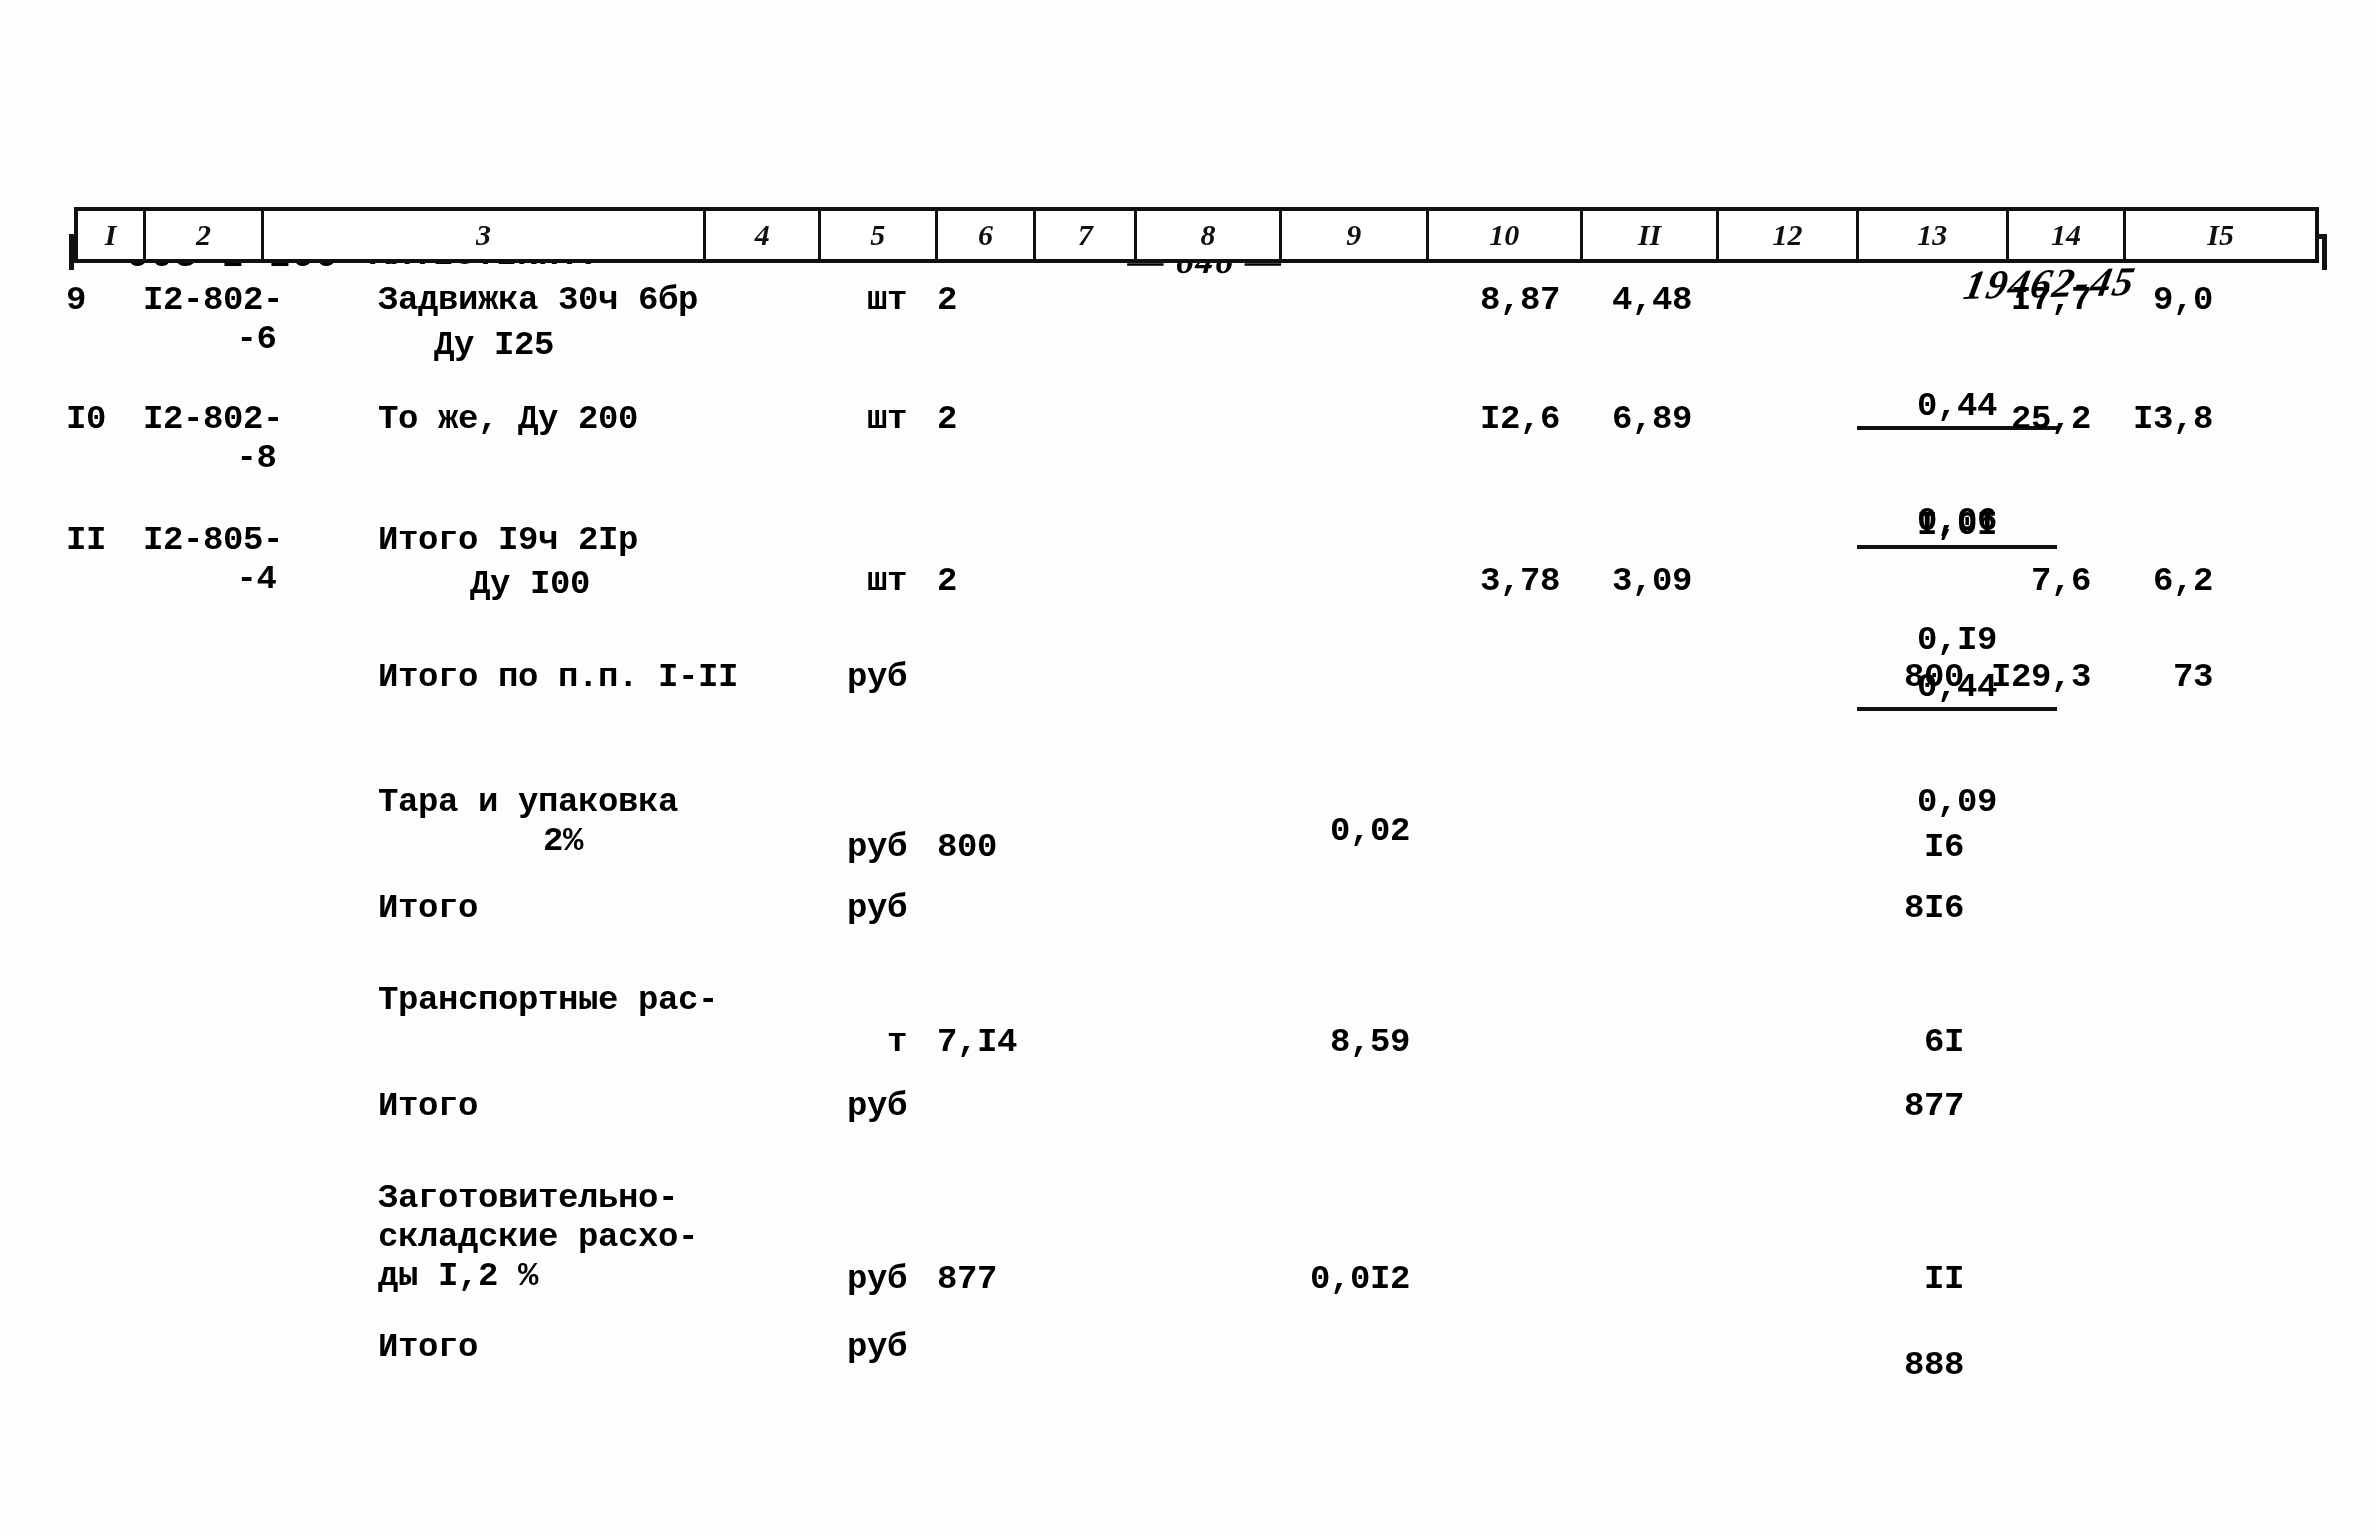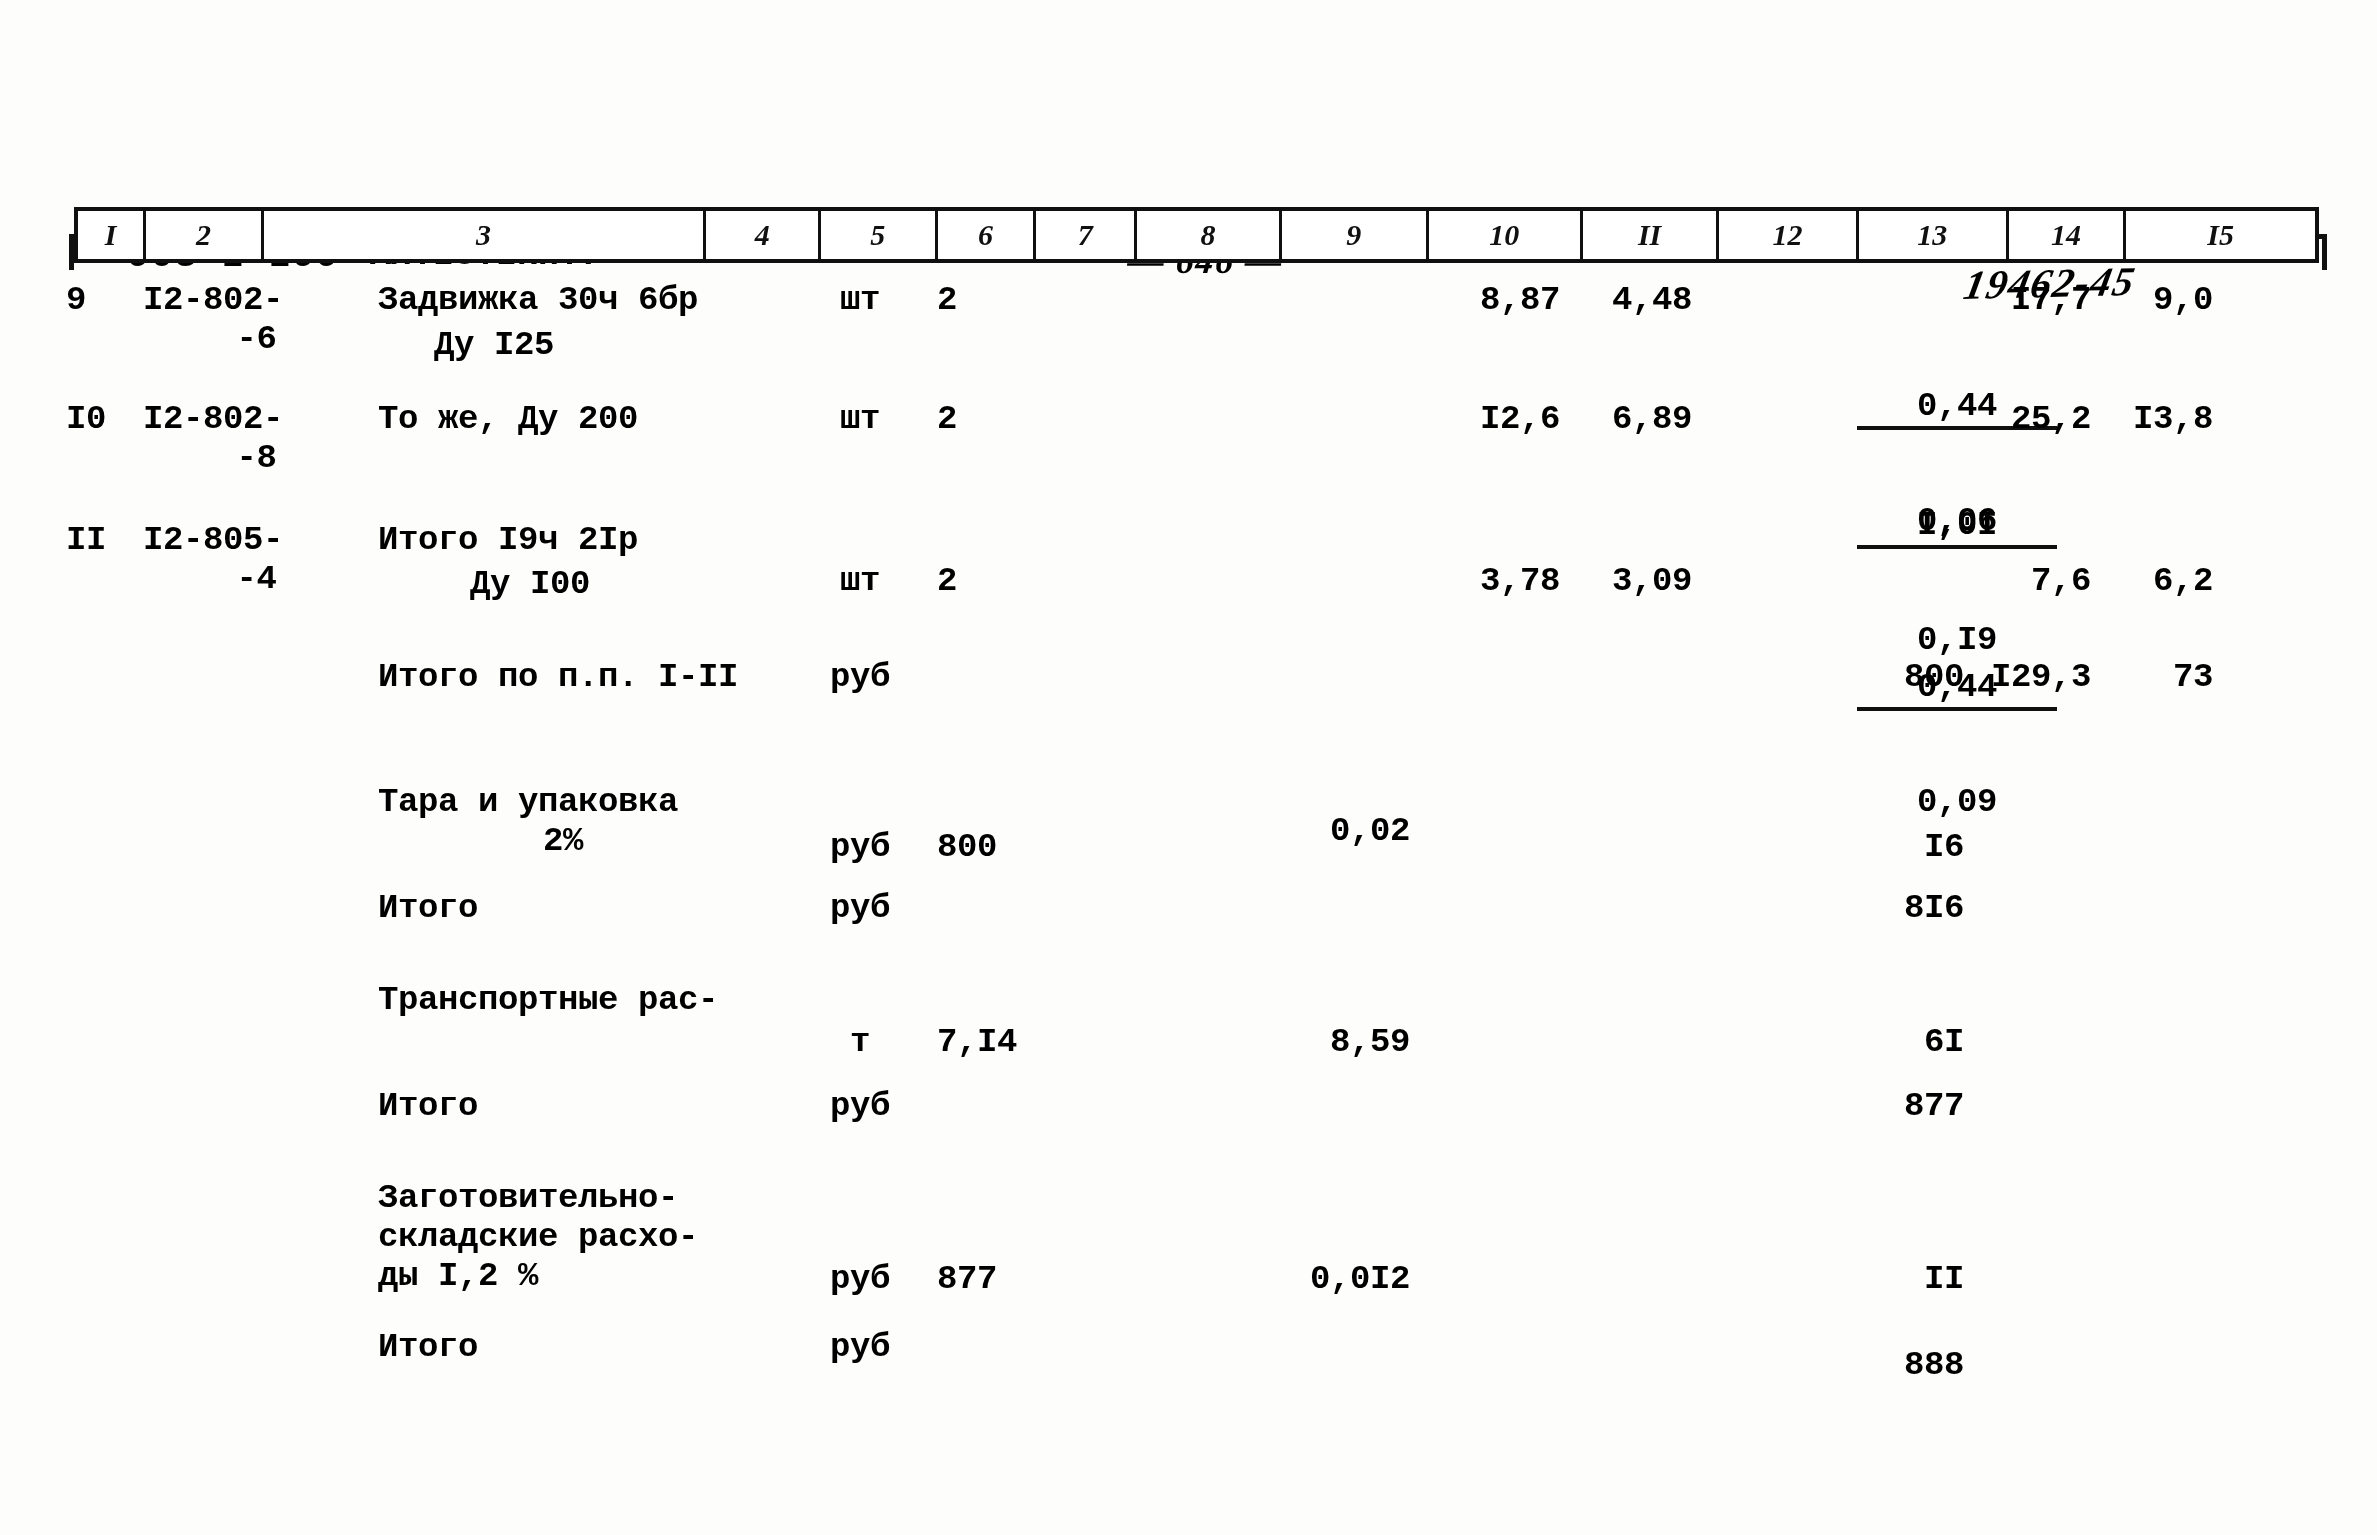--- a/index.html
+++ b/index.html
@@ -136,21 +136,21 @@
     width: 100%;
   }
   .cell {
     position: absolute;
     white-space: pre;
     line-height: 1.06;
   }
   .c-num   { left: 66px;  width: 69px;  text-align: left; }
   .c-code  { left: 143px; width: 227px; text-align: left; }
   .c-name  { left: 370px; width: 439px; text-align: left; margin-left: 8px; }
-  .c-unit  { left: 813px; width: 94px; text-align: center; }
+  .c-unit  { left: 813px; width: 94px; text-align: right; }
   .c-qty   { left: 937px; width: 94px; text-align: left; }
   .c-c8    { left: 1261px; width: 149px; text-align: right; }
   .c-c9    { left: 1419px; width: 141px; text-align: right; }
   .c-c10   { left: 1567px; width: 125px; text-align: right; }
   .c-c11   { left: 1697px; width: 138px; text-align: center; }
   .c-c12   { left: 1839px; width: 125px; text-align: right; }
   .c-c13   { left: 1958px; width: 133px; text-align: right; }
   .c-c14   { left: 2095px; width: 118px; text-align: right; }
   .c-c15   { left: 2217px; width: 125px; text-align: center; }
 

